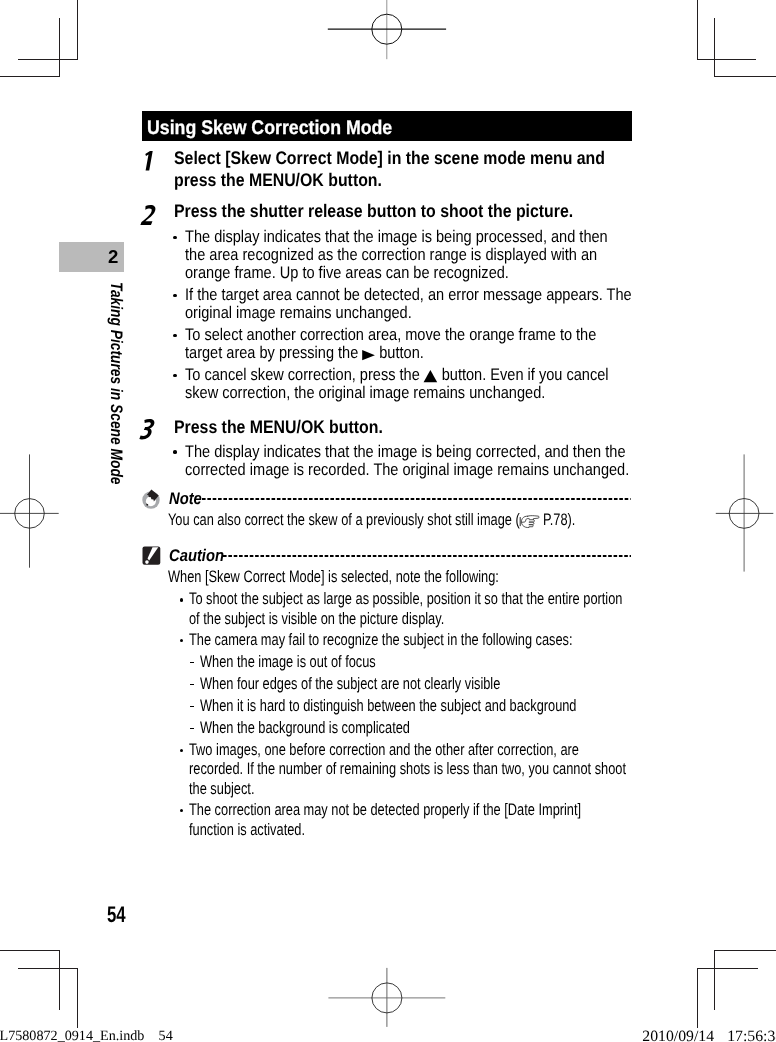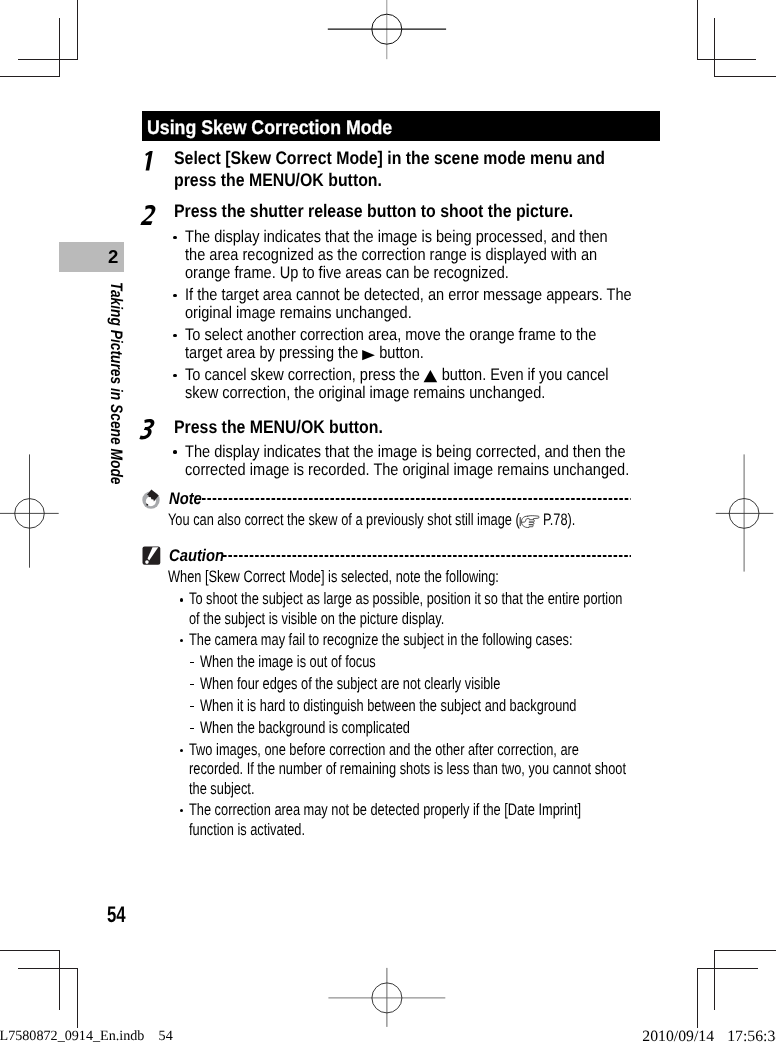--- a/index.html
+++ b/index.html
@@ -81,21 +81,21 @@
         <circle cx="744.1" cy="513.4" r="14.9" stroke="#222"></circle>
       </g>
       <g>
         <line x1="386.9" y1="967.9" x2="386.9" y2="1026.9" stroke="#555"></line>
         <line x1="328.4" y1="997.9" x2="445.3" y2="997.9" stroke="#666"></line>
         <circle cx="386.9" cy="997.9" r="15.0" stroke="#222"></circle>
       </g>
     </g>
   </svg>
 
-  <div class="hbar" style="left:142px;top:111px;width:490px;height:30px;padding-left:28px;">
+  <div class="hbar" style="left:142px;top:111px;width:490px;height:30px;">
     <div class="hbar-t" id="headingText" style="left:5.0px;top:5.5px;font-size:19.7px;">Using Skew Correction Mode</div>
   </div>
 
   <div class="chtab" style="left:59.1px;top:241.9px;width:65.3px;height:29.7px;"></div>
   <div class="chtab-num" id="chNum" style="left:108.0px;top:246.4px;font-size:18.6px;">2</div>
   <div class="chtitle" id="chTitle" style="left:125.5px;top:281.5px;">Taking Pictures in Scene Mode</div>
 
   <svg class="stepnum" style="left:144.4px;top:150.6px;" width="13" height="21" viewBox="0 0 13 21">
     <title>1</title>
     <path fill="#000" d="M1.3 3.0 L6.0 0 L8.7 0 L5.2 19.4 L1.6 19.4 L4.5 3.6 L2.0 5.0 Z"></path>

